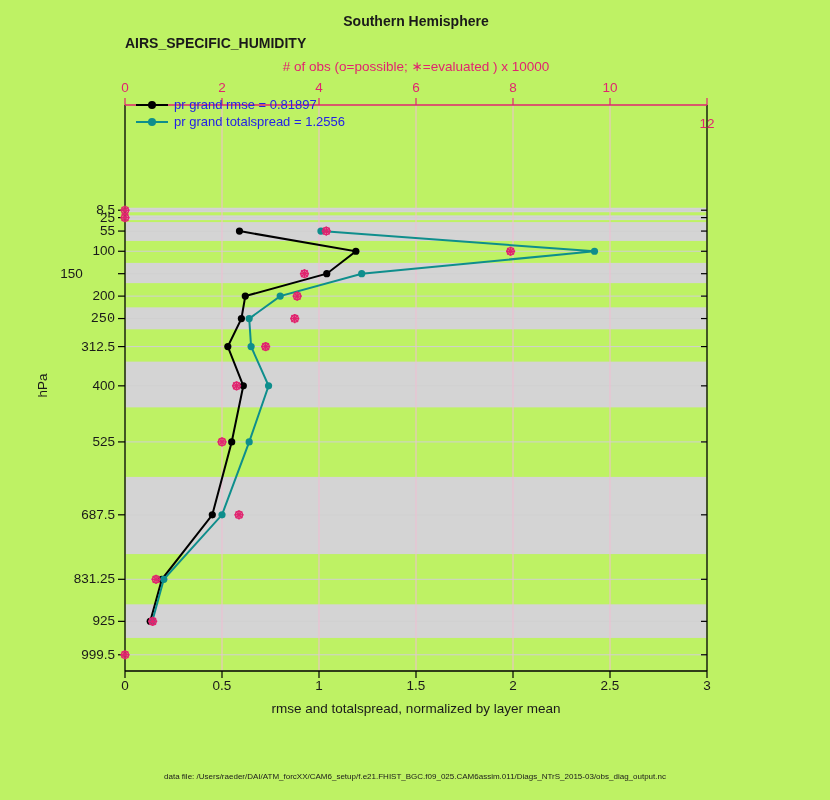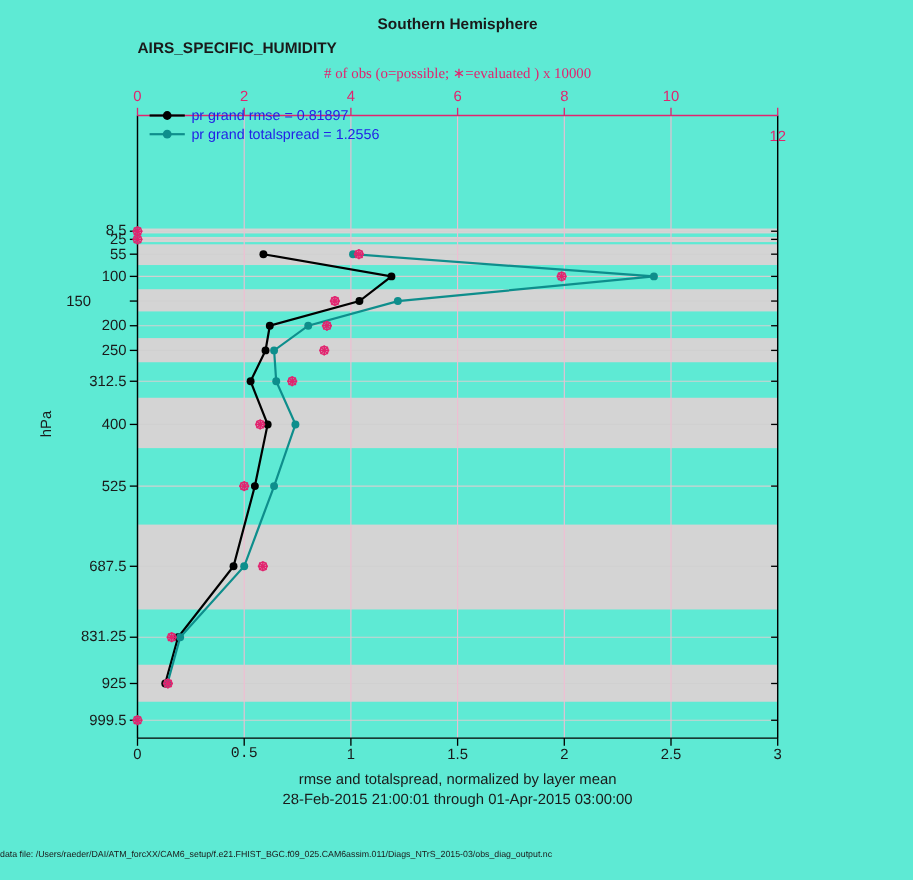--- a/index.html
+++ b/index.html
@@ -1,16 +1,16 @@
 <!DOCTYPE html>
 <html><head>
 <meta charset="utf-8">
 <style>
   html,body{margin:0;padding:0;background:#ffffff;}
-  .fig{position:relative;width:830px;height:800px;background:#5eead4;
+  .fig{position:relative;width:830px;height:800px;background:#bef264;
        font-family:"Liberation Sans", sans-serif;color:#1a1a1a;overflow:hidden;}
   .fig svg{position:absolute;left:0;top:0;}
   .title{position:absolute;top:13px;left:125px;width:582px;text-align:center;
          font-size:14px;font-weight:bold;}
   .subtitle{position:absolute;top:35px;left:125px;width:582px;text-align:left;
          font-size:14px;font-weight:bold;}
   .toplabel{position:absolute;top:58px;left:125px;width:582px;text-align:center;
          font-size:13.5px;}
   .ttick{position:absolute;top:80px;transform:translateX(-50%);font-size:13.5px;}
   .btick{position:absolute;top:678px;transform:translateX(-50%);font-size:13.5px;}
@@ -18,21 +18,21 @@
   .ylab{position:absolute;left:30px;top:378px;font-size:13.5px;
         transform:rotate(-90deg);transform-origin:center;}
   .legend{position:absolute;left:136px;top:96px;}
   .lrow{display:flex;align-items:center;height:17px;}
   .lswatch{position:relative;width:32px;height:17px;margin-right:6px;}
   .lline{position:absolute;left:0;top:8px;width:32px;height:2px;}
   .ldot{position:absolute;left:12px;top:5px;width:8px;height:8px;border-radius:50%;}
   .ltext{font-size:13px;}
   .xlab1{position:absolute;top:701px;left:125px;width:582px;text-align:center;font-size:13.5px;}
   .xlab2{position:absolute;top:719px;left:125px;width:582px;text-align:center;font-size:13.5px;}
-  .footer{position:absolute;top:772px;left:0;width:830px;font-size:8px;}
+  .footer{position:absolute;top:772px;left:0;width:830px;text-align:center;font-size:8px;}
 </style>
 </head>
 <body>
 
 <div class="fig">
   <svg id="plot" width="830" height="800">
       <rect x="125.6" y="207.7458" width="580.8" height="4.48599999999999" fill="#D4D4D4"></rect>
       <rect x="125.6" y="215.372" width="580.8" height="4.7102999999999895" fill="#D4D4D4"></rect>
       <rect x="125.6" y="222.101" width="580.8" height="18.841200000000015" fill="#D4D4D4"></rect>
       <rect x="125.6" y="262.9236" width="580.8" height="20.186999999999955" fill="#D4D4D4"></rect>
@@ -224,48 +224,48 @@
         <circle cx="125" cy="654.7757" r="3.6" stroke-width="1.4"></circle>
         <line x1="125" y1="650.1757" x2="125" y2="659.3757"></line>
         <line x1="120.4" y1="654.7757" x2="129.6" y2="654.7757"></line>
         <line x1="121.7" y1="651.4757000000001" x2="128.3" y2="658.0757"></line>
         <line x1="121.7" y1="658.0757" x2="128.3" y2="651.4757000000001"></line>
       </g>
     </svg>
 
   <div class="title">Southern Hemisphere</div>
   <div class="subtitle">AIRS_SPECIFIC_HUMIDITY</div>
-  <div class="toplabel" id="toplabel" style="color: rgb(225, 36, 111); font-family: Liberation Serif, serif;"># of obs (o=possible; ∗=evaluated ) x 10000</div>
+  <div class="toplabel" id="toplabel" style="color: rgb(225, 36, 111);"># of obs (o=possible; ∗=evaluated ) x 10000</div>
 
   <div id="tticks">
       <div class="ttick" style="left: 125px; color: rgb(225, 36, 111);">0</div>
       <div class="ttick" style="left: 222px; color: rgb(225, 36, 111);">2</div>
       <div class="ttick" style="left: 319px; color: rgb(225, 36, 111);">4</div>
       <div class="ttick" style="left: 416px; color: rgb(225, 36, 111);">6</div>
       <div class="ttick" style="left: 513px; color: rgb(225, 36, 111);">8</div>
       <div class="ttick" style="left: 610px; color: rgb(225, 36, 111);">10</div>
       <div class="ttick" style="left: 707px; color: rgb(225, 36, 111); margin-top: 36px;">12</div>
     </div>
   <div id="bticks">
       <div class="btick" style="left: 125px;">0</div>
-      <div class="btick" style="left: 222px; font-family: Liberation Mono, monospace;">0.5</div>
+      <div class="btick" style="left: 222px;">0.5</div>
       <div class="btick" style="left: 319px;">1</div>
       <div class="btick" style="left: 416px;">1.5</div>
       <div class="btick" style="left: 513px;">2</div>
       <div class="btick" style="left: 610px;">2.5</div>
       <div class="btick" style="left: 707px;">3</div>
     </div>
   <div id="yticks">
       <div class="ytick" style="top: 202.213px;">8.5</div>
       <div class="ytick" style="top: 209.615px;">25</div>
       <div class="ytick" style="top: 223.073px;">55</div>
       <div class="ytick" style="top: 243.26px;">100</div>
       <div class="ytick" style="top: 265.69px; text-align: center;">150</div>
       <div class="ytick" style="top: 288.12px;">200</div>
-      <div class="ytick" style="top: 310.55px;">250</div>
+      <div class="ytick" style="top: 310.55px; font-family: Liberation Mono, monospace;">250</div>
       <div class="ytick" style="top: 338.587px;">312.5</div>
       <div class="ytick" style="top: 377.84px;">400</div>
       <div class="ytick" style="top: 433.915px;">525</div>
       <div class="ytick" style="top: 506.812px;">687.5</div>
       <div class="ytick" style="top: 571.299px;">831.25</div>
       <div class="ytick" style="top: 613.355px;">925</div>
       <div class="ytick" style="top: 646.776px;">999.5</div>
     </div>
 
   <div class="ylab">hPa</div>
@@ -281,15 +281,14 @@
     <div class="lrow">
       <span class="lswatch">
         <span class="lline" id="lline1" style="background: rgb(14, 142, 140);"></span>
         <span class="ldot" id="ldot1" style="background: rgb(14, 142, 140);"></span>
       </span>
       <span class="ltext" id="ltext1" style="color: rgb(34, 34, 230);">pr grand totalspread = 1.2556</span>
     </div>
   </div>
 
   <div class="xlab1">rmse and totalspread, normalized by layer mean</div>
-  <div class="xlab2">28-Feb-2015 21:00:01 through 01-Apr-2015 03:00:00</div>
   <div class="footer">data file: /Users/raeder/DAI/ATM_forcXX/CAM6_setup/f.e21.FHIST_BGC.f09_025.CAM6assim.011/Diags_NTrS_2015-03/obs_diag_output.nc</div>
 </div>
 
 </body></html>

